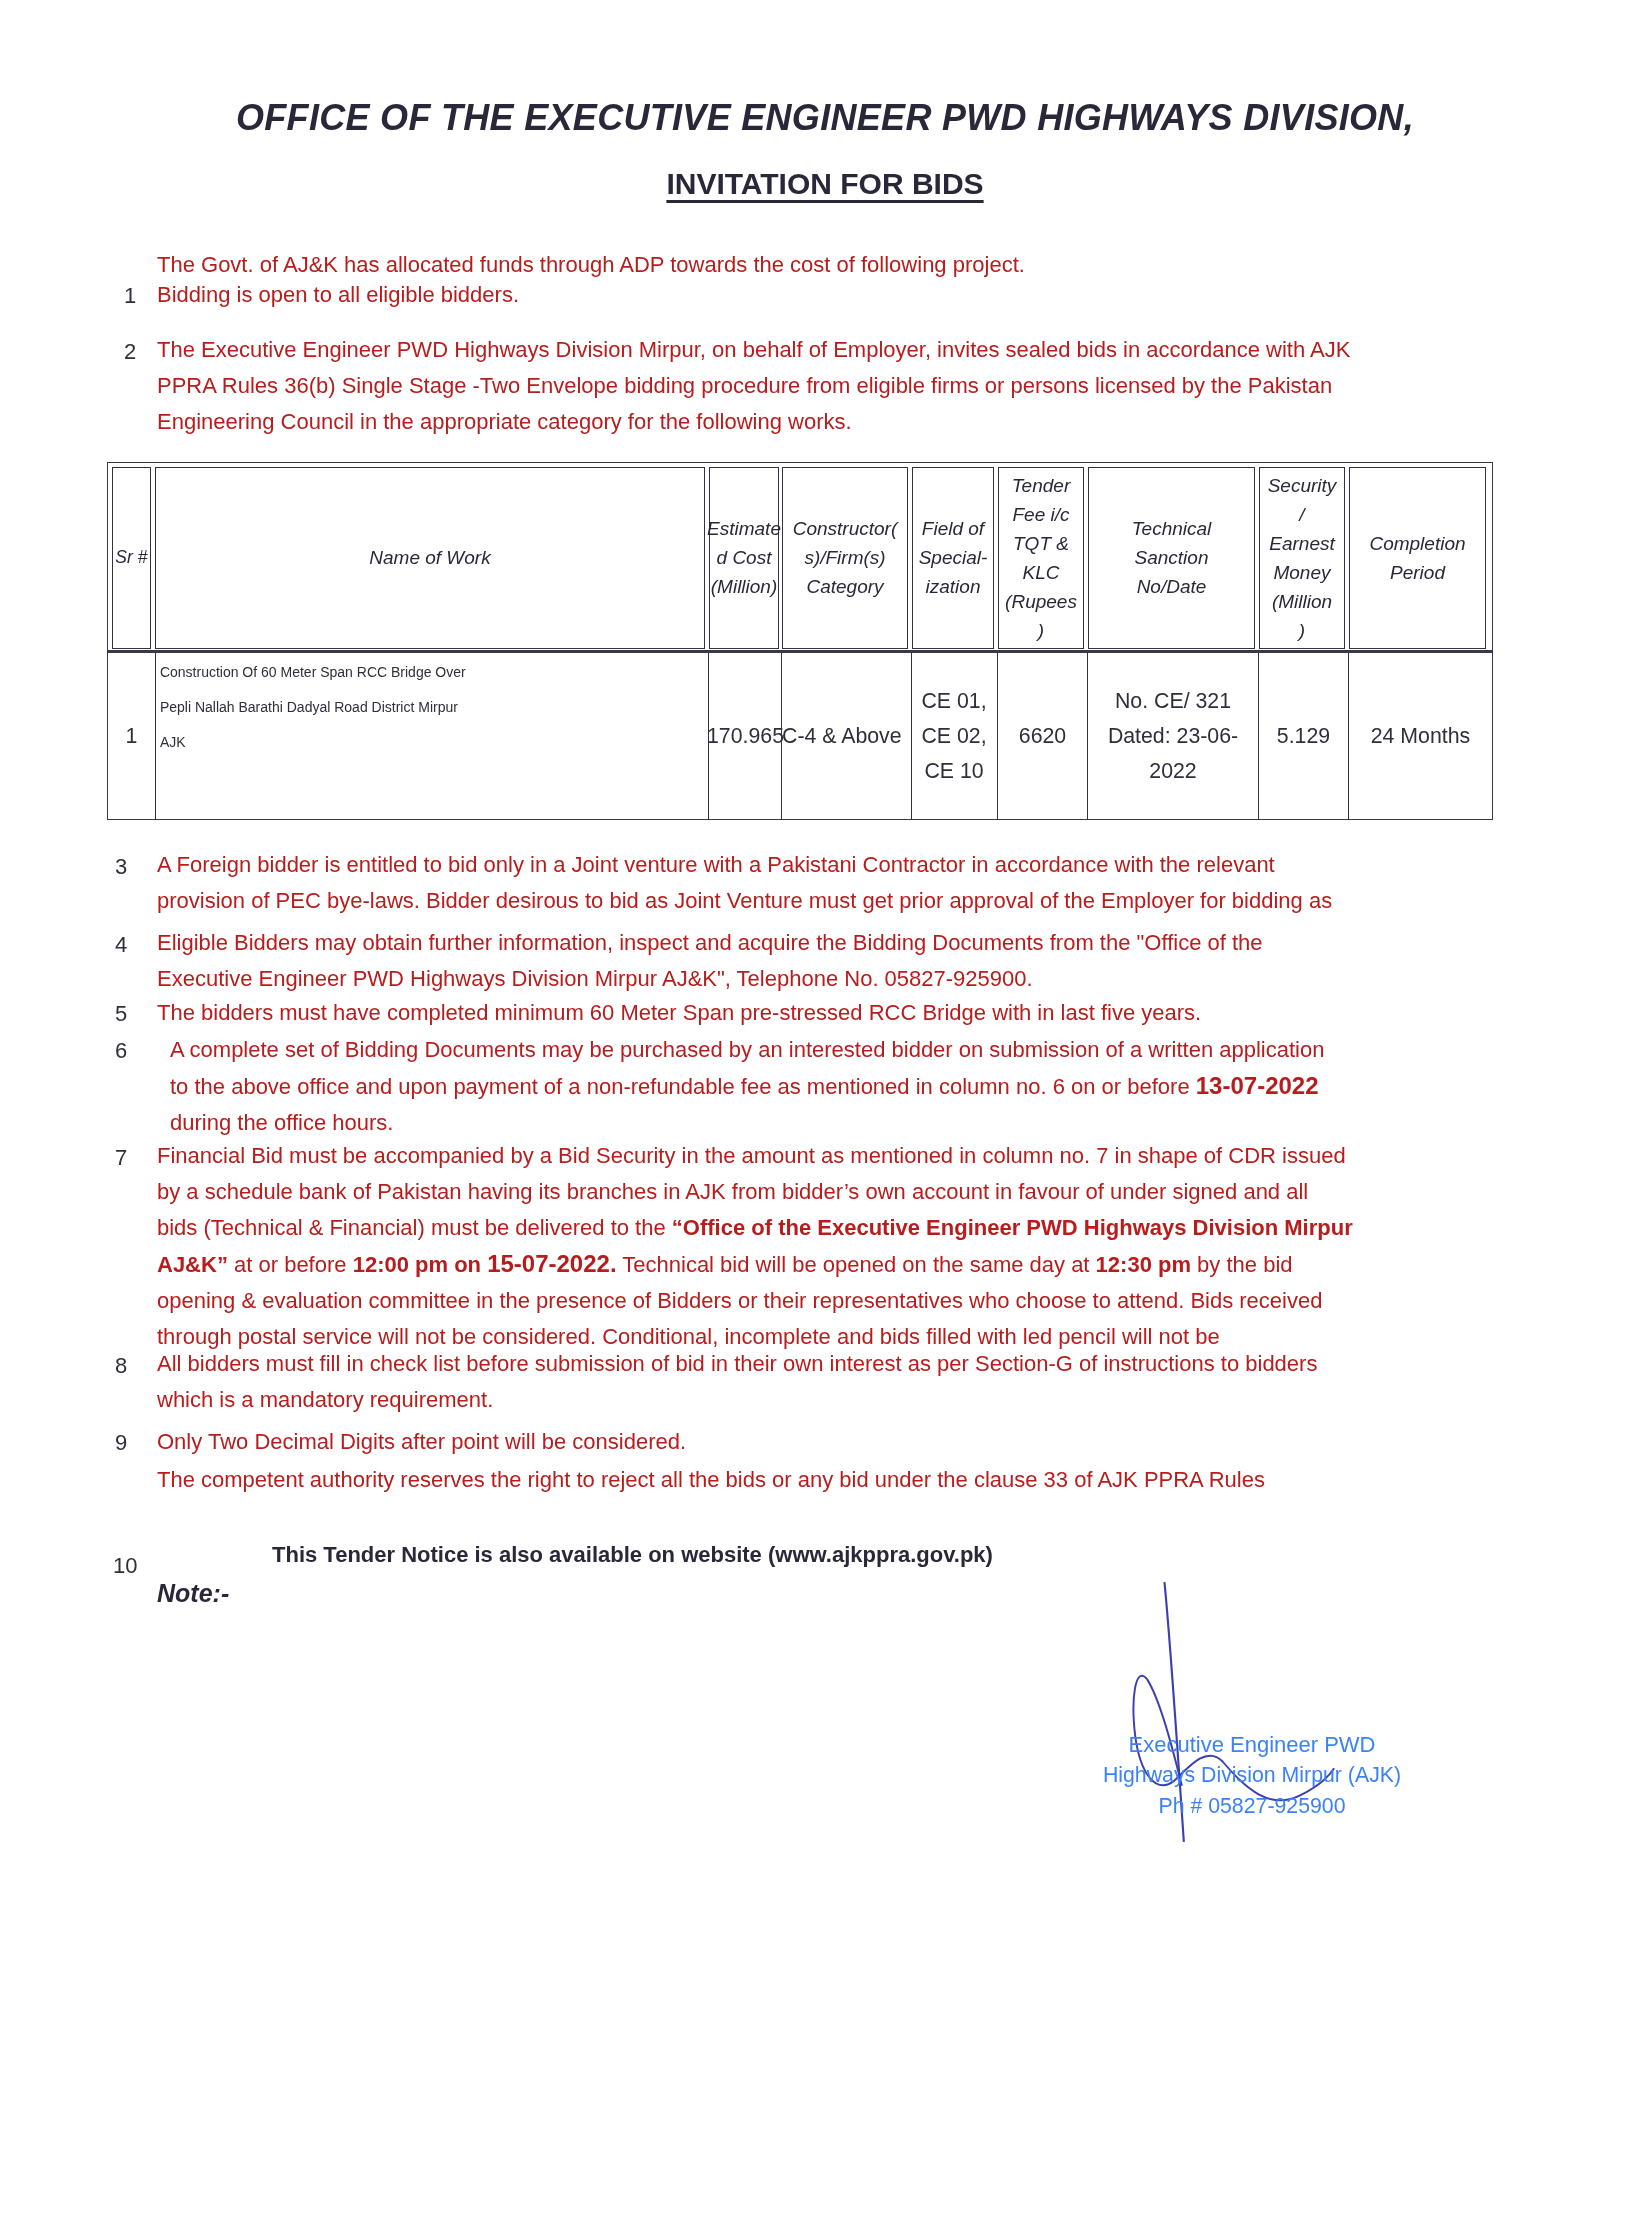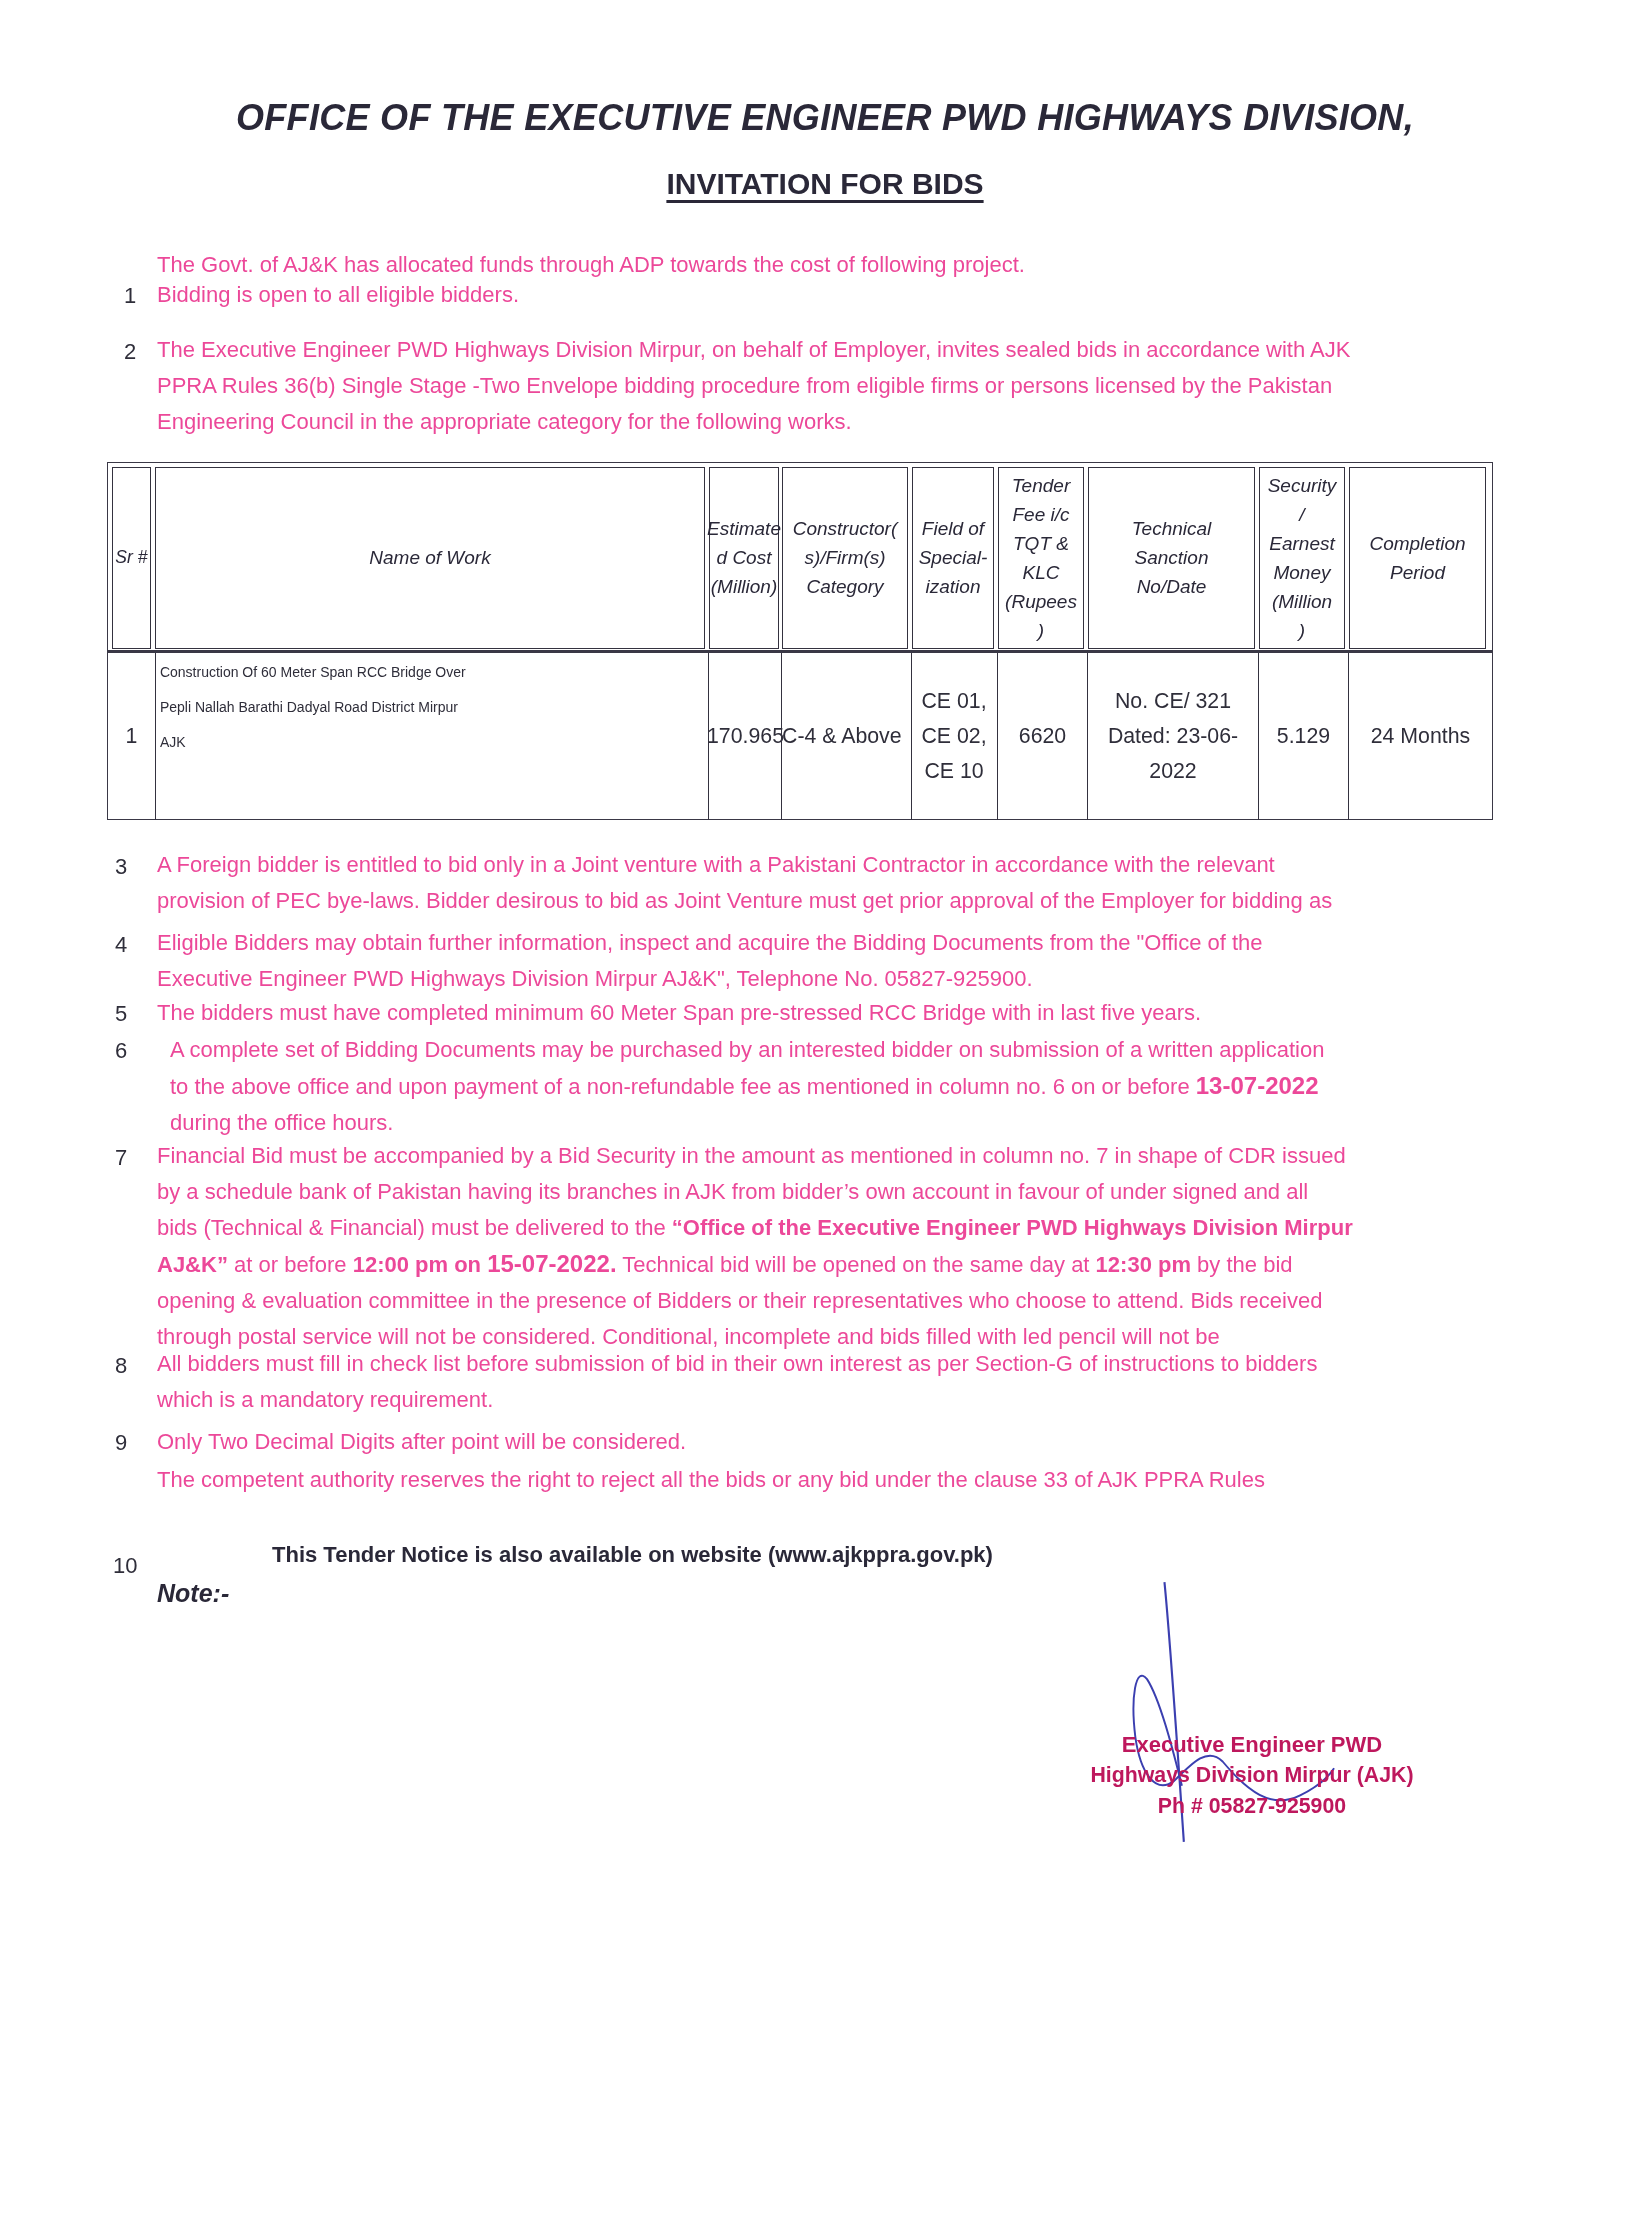--- a/index.html
+++ b/index.html
@@ -7,41 +7,41 @@
          font-family:"Liberation Sans", sans-serif; color:#2b2a36; }
   .page { position:absolute; left:0; top:0; width:1650px; height:1580px; }
 
   .title { position:absolute; left:0; width:1650px; top:97px; text-align:center;
            font-family:"Liberation Sans", sans-serif; font-style:italic; font-weight:bold;
            font-size:36px; letter-spacing:0.3px; color:#2a2838; }
   .subtitle { position:absolute; left:0; width:1650px; top:167px; text-align:center;
               font-weight:bold; font-size:30px; color:#2a2838; }
   .subtitle span { text-decoration:underline; text-decoration-thickness:2.9px; text-underline-offset:5.8px; }
 
-  .para { position:absolute; font-size:22px; line-height:36px; color:#ec4899; }
+  .para { position:absolute; font-size:22px; line-height:36px; color:#b91c1c; }
   .num { position:absolute; font-size:22px; color:#2f2e3a; width:29px; text-align:left; }
   .b { font-weight:bold; }
   .big { font-size:24px; }
 
   
   .tbl { position:absolute; left:107px; top:462px; width:1386px; height:358px;
          border:1.5px solid #3a3846; box-sizing:border-box; }
   .hcell { position:absolute; top:3.9px; height:182px; border:1.9px solid #34323f; box-sizing:border-box;
            display:flex; align-items:center; justify-content:center; text-align:center;
            font-style:italic; font-size:19px; line-height:29px; color:#2a2838; }
   .bcell { position:absolute; top:190px; height:167px; border-left:1.5px solid #34323f; box-sizing:border-box;
            display:flex; align-items:center; justify-content:center; text-align:center;
            font-size:21.3px; line-height:35px; color:#2f2e3a; }
   .hline { position:absolute; left:0; top:187px; width:100%; height:2.9px; background:#3a3846; }
 
   .note-label { position:absolute; left:157px; top:1539px; font-style:italic; font-weight:bold; font-size:25px; color:#2a2838;margin-top:40px; }
   .note-text { position:absolute; left:272px; top:1542px; font-weight:bold; font-size:22px; color:#2a2838; }
 
   .sig-block { position:absolute; left:1048px; top:1729px; width:408px; text-align:center;
-               font-weight:bold; font-size:21.3px; line-height:31px; color:#be185d; }
+               font-weight:normal; font-size:21.3px; line-height:31px; color:#3b82f6; }
   .sig-block .l1 { font-size:22px; }
   .sig-svg { position:absolute; left:1116px; top:1553px; }
 </style>
 </head>
 <body>
 
 <div class="page">
 
   <div class="title">OFFICE OF THE EXECUTIVE ENGINEER PWD HIGHWAYS DIVISION,</div>
   <div class="subtitle"><span>INVITATION FOR BIDS</span></div>

